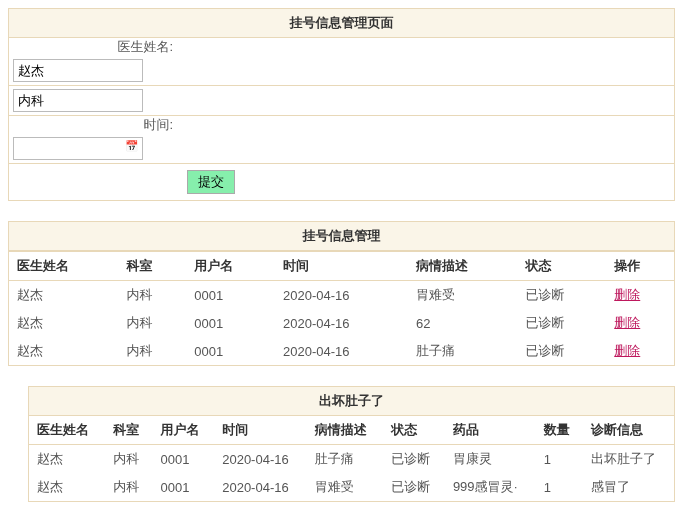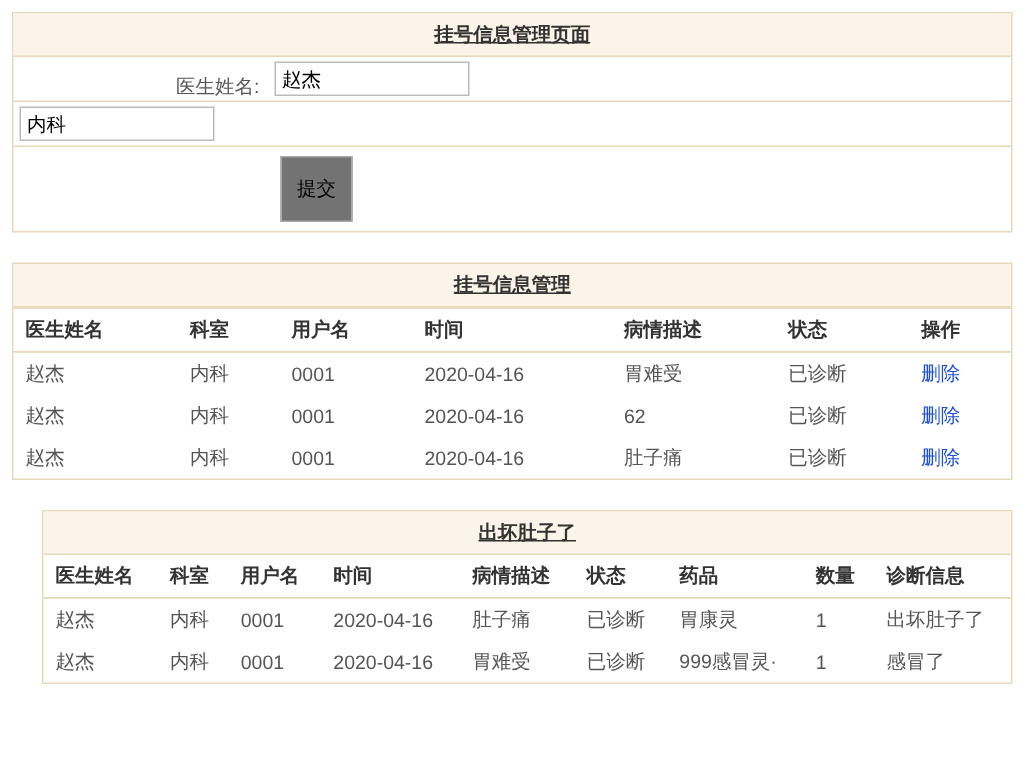--- a/index.html
+++ b/index.html
@@ -1,48 +1,52 @@
 <!DOCTYPE html>
 <html><head>
 <meta charset="utf-8">
 <style>
 * { box-sizing: border-box; margin: 0; padding: 0; }
 body { font-family: "Microsoft YaHei", Arial, sans-serif; font-size: 13px; color: #555; background: #fff; padding: 8px; width: 683px; }
 .panel { border: 1px solid #e8d8b8; margin-bottom: 20px; }
-.panel-title { background: #faf5e8; border-bottom: 1px solid #e8d8b8; text-align: center; font-weight: bold; padding: 5px; color: #333; text-decoration: underline; }
-.form-row { border-bottom: 1px solid #e8d8b8; display: flex; align-items: flex-end; min-height: 30px; }
+.panel-title { background: #faf5e8; border-bottom: 1px solid #e8d8b8; text-align: center; font-weight: bold; padding: 5px; color: #333; }
+.form-row { border-bottom: 1px solid #e8d8b8; display: flex; align-items: flex-start; min-height: 30px; flex-direction: column; }
 .form-row:last-child { border-bottom: none; }
 .form-label { width: 170px; text-align: right; padding-right: 6px; color: #555; }
 .form-input { padding: 3px 4px; }
 .form-input input { border: 1px solid #bbb; padding: 3px 4px; width: 130px; font-size: 13px; }
 .date-wrap { position: relative; display: inline-block; }
 .date-wrap .cal { position: absolute; right: 4px; top: 3px; font-size: 11px; color: #888; pointer-events: none; }
 .submit-row { text-align: center; padding: 6px; }
-.submit-row button { padding: 12px 10px; font-size: 13px; border: 1px solid #aaa; background: #737373; cursor: pointer; }
+.submit-row button { padding: 2px 10px; font-size: 13px; border: 1px solid #aaa; background: #86efac; cursor: pointer; }
 table { width: 100%; border-collapse: collapse; }
 .tbl2 th, .tbl2 td { text-align: left; padding: 5px 8px; }
 .tbl2 th { border-top: 1px solid #e8d8b8; border-bottom: 1px solid #e8d8b8; font-weight: bold; color: #333; }
 .tbl2 td { color: #555; }
-.link { color: #1d4ed8; cursor: pointer; }
+.link { color: #be185d; text-decoration: underline; cursor: pointer; }
 .panel3 { border: 1px solid #e8d8b8; margin-left: 20px; }
 .tbl3 th, .tbl3 td { text-align: left; padding: 5px 8px; }
 .tbl3 th { border-bottom: 1px solid #e8d8b8; font-weight: bold; color: #333; }
 .watermark { position: relative; }
 </style>
 </head>
 <body>
 
 <div class="panel">
   <div class="panel-title">挂号信息管理页面</div>
   <div class="form-row">
     <div class="form-label">医生姓名:</div>
     <div class="form-input"><input type="text" value="赵杰" style=""></div>
   </div>
   <div class="form-row">
     <div class="form-input"><input type="text" value="内科" style=""></div>
+  </div>
+  <div class="form-row">
+    <div class="form-label">时间:</div>
+    <div class="form-input"><span class="date-wrap"><input type="text" value="" style=""><span class="cal">📅</span></span></div>
   </div>
   <div class="form-row submit-row" style="justify-content:flex-start;padding-left:178px;">
     <button>提交</button>
   </div>
 </div>
 
 <div class="panel">
   <div class="panel-title">挂号信息管理</div>
   <table class="tbl2">
     <thead>

